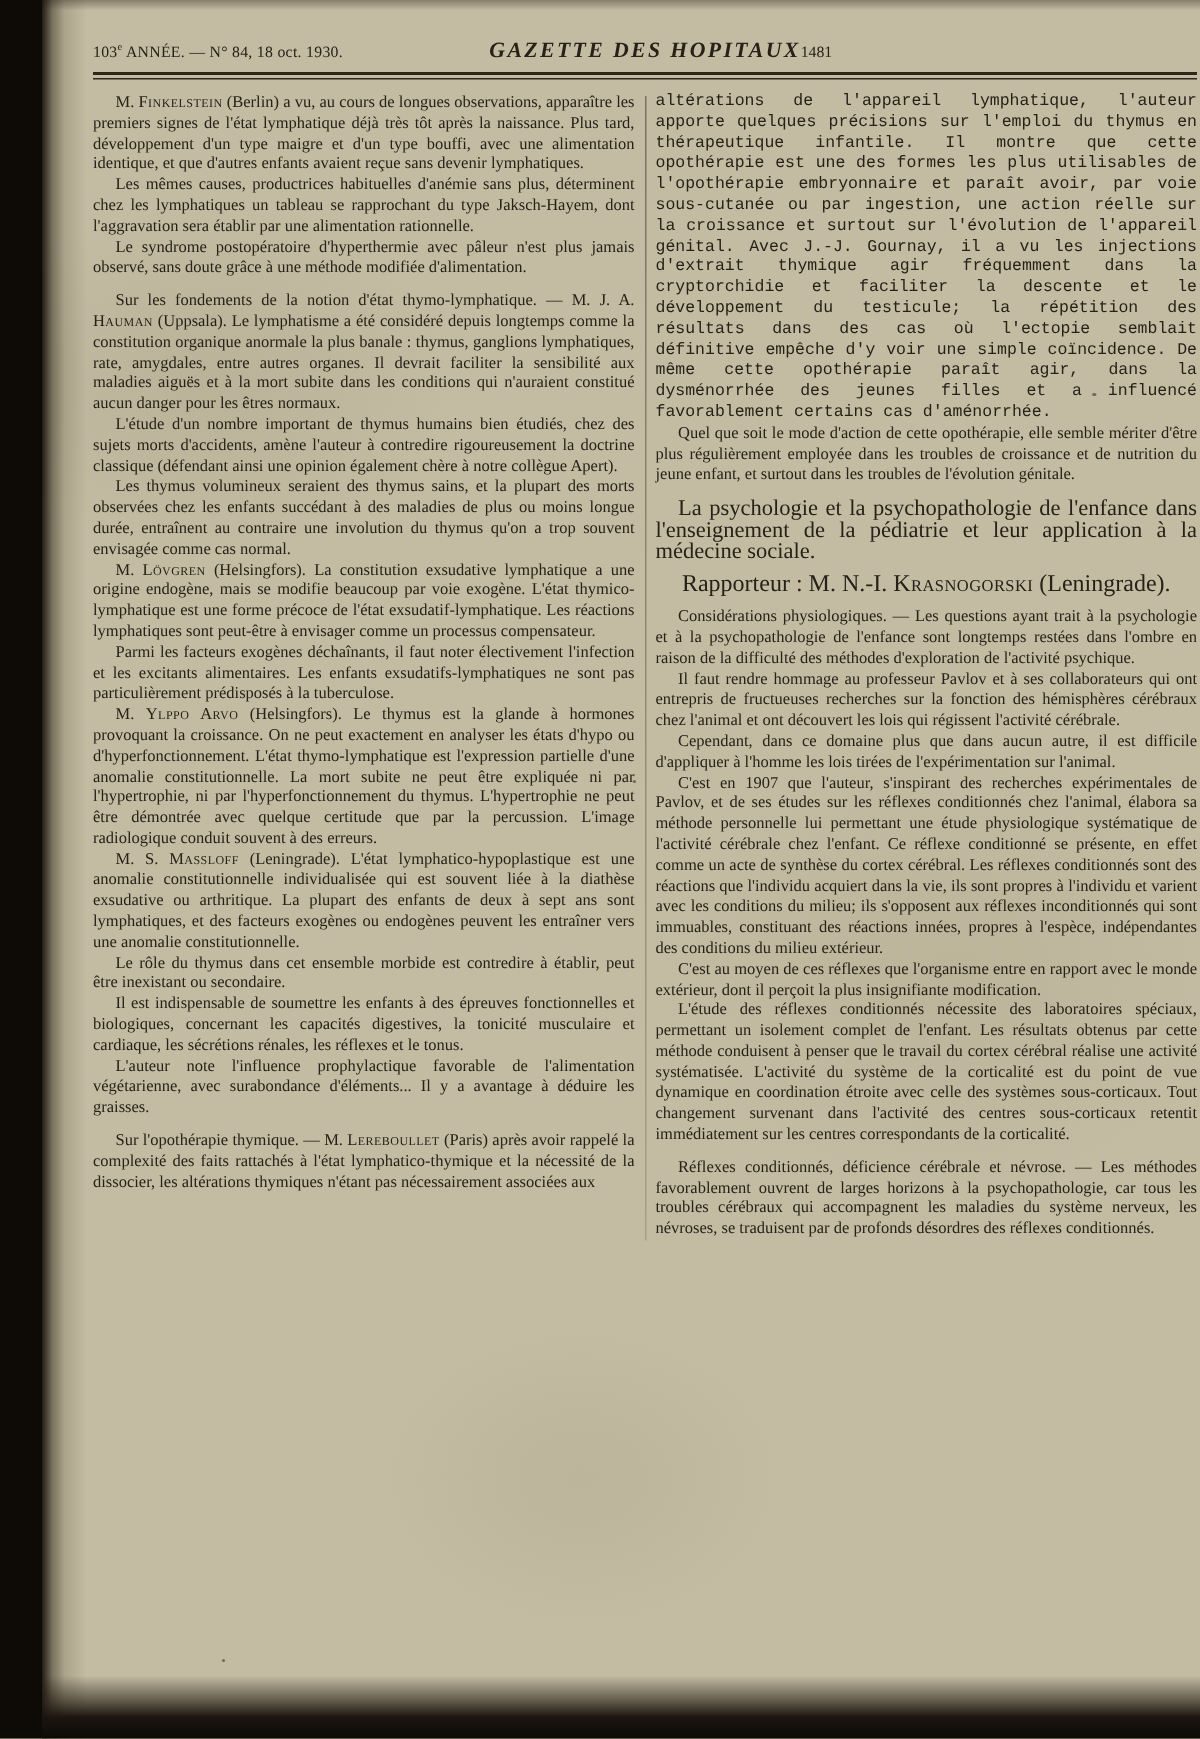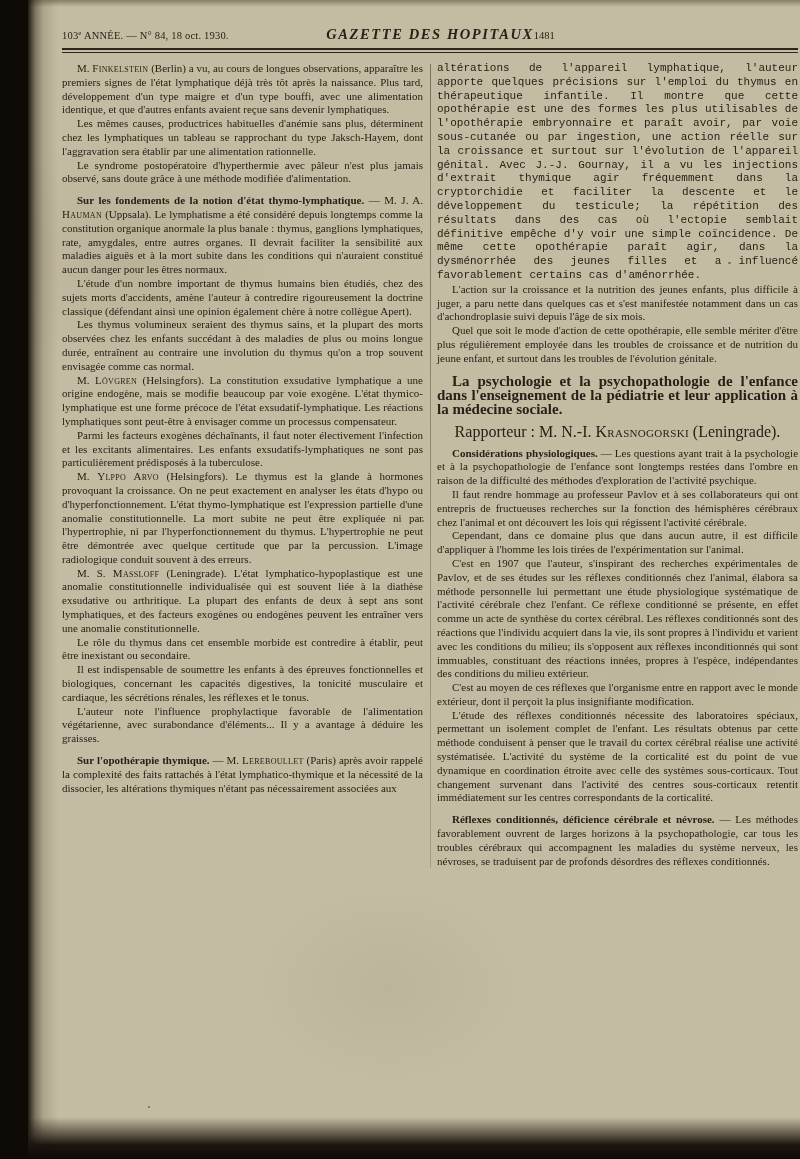--- a/index.html
+++ b/index.html
@@ -28,21 +28,21 @@
   .title{font-weight:bold;font-size:14.5px;letter-spacing:1.6px;white-space:nowrap;font-style:italic;}
   .pageno{flex:1;text-align:left;font-size:10.5px;}
   .rule{margin-top:5px;height:2px;border-top:2.2px solid #2c261d;border-bottom:1px solid #2c261d;}
   .columns{display:flex;margin-top:9px;align-items:flex-start;}
   .col{width:361px;font-size:11px;line-height:13.8px;text-align:justify;hyphens:auto;-webkit-hyphens:auto;}
   .divider{width:1px;align-self:stretch;margin:2px 6px 0 7px;
     background:linear-gradient(180deg, rgba(60,52,38,.55), rgba(60,52,38,.22));}
   .para{margin:0;text-indent:15px;}
   .no-indent{text-indent:0;font-family:Liberation Mono, monospace;}
   .space-before{margin-top:8px;}
-  .seg-bold{font-weight:bold;}
+  .seg-bold{font-weight:normal;}
   .seg-sc{font-variant:small-caps;letter-spacing:.3px;}
   .section-heading{font-size:15px;line-height:14.4px;}
   .byline{text-align:center;text-indent:0;font-size:16px;}
   .speck{position:absolute;background:rgba(42,34,22,.55);border-radius:50%;}
   #speck1{left:394px;top:520px;width:2px;height:2px;}
   #speck2{left:700px;top:262px;width:3px;height:2px;}
   #speck3{left:120px;top:1106px;width:2px;height:2px;}
 </style>
 </head>
 <body>
@@ -71,21 +71,20 @@
           <p class="para"><span>M. </span><span class="seg-sc">Ylppo Arvo</span><span> (Helsingfors). Le thymus est la glande à hormones provoquant la croissance. On ne peut exactement en analyser les états d'hypo ou d'hyperfonctionnement. L'état thymo-lymphatique est l'expression partielle d'une anomalie constitutionnelle. La mort subite ne peut être expliquée ni par l'hypertrophie, ni par l'hyperfonctionnement du thymus. L'hypertrophie ne peut être démontrée avec quelque certitude que par la percussion. L'image radiologique conduit souvent à des erreurs.</span></p>
           <p class="para"><span>M. S. </span><span class="seg-sc">Massloff</span><span> (Leningrade). L'état lymphatico-hypoplastique est une anomalie constitutionnelle individualisée qui est souvent liée à la diathèse exsudative ou arthritique. La plupart des enfants de deux à sept ans sont lymphatiques, et des facteurs exogènes ou endogènes peuvent les entraîner vers une anomalie constitutionnelle.</span></p>
           <p class="para"><span>Le rôle du thymus dans cet ensemble morbide est contredire à établir, peut être inexistant ou secondaire.</span></p>
           <p class="para"><span>Il est indispensable de soumettre les enfants à des épreuves fonctionnelles et biologiques, concernant les capacités digestives, la tonicité musculaire et cardiaque, les sécrétions rénales, les réflexes et le tonus.</span></p>
           <p class="para"><span>L'auteur note l'influence prophylactique favorable de l'alimentation végétarienne, avec surabondance d'éléments... Il y a avantage à déduire les graisses.</span></p>
           <p class="para space-before"><span class="seg-bold">Sur l'opothérapie thymique.</span><span> — M. </span><span class="seg-sc">Lereboullet</span><span> (Paris) après avoir rappelé la complexité des faits rattachés à l'état lymphatico-thymique et la nécessité de la dissocier, les altérations thymiques n'étant pas nécessairement associées aux</span></p>
         </div>
       <div class="divider"></div>
       <div class="col" id="col-right">
           <p class="para no-indent"><span>altérations de l'appareil lymphatique, l'auteur apporte quelques précisions sur l'emploi du thymus en thérapeutique infantile. Il montre que cette opothérapie est une des formes les plus utilisables de l'opothérapie embryonnaire et paraît avoir, par voie sous-cutanée ou par ingestion, une action réelle sur la croissance et surtout sur l'évolution de l'appareil génital. Avec J.-J. Gournay, il a vu les injections d'extrait thymique agir fréquemment dans la cryptorchidie et faciliter la descente et le développement du testicule; la répétition des résultats dans des cas où l'ectopie semblait définitive empêche d'y voir une simple coïncidence. De même cette opothérapie paraît agir, dans la dysménorrhée des jeunes filles et a influencé favorablement certains cas d'aménorrhée.</span></p>
-          <p class="para"><span>L'action sur la croissance et la nutrition des jeunes enfants, plus difficile à juger, a paru nette dans quelques cas et s'est manifestée notamment dans un cas d'achondroplasie suivi depuis l'âge de six mois.</span></p>
           <p class="para"><span>Quel que soit le mode d'action de cette opothérapie, elle semble mériter d'être plus régulièrement employée dans les troubles de croissance et de nutrition du jeune enfant, et surtout dans les troubles de l'évolution génitale.</span></p>
           <p class="para section-heading space-before"><span class="seg-bold">La psychologie et la psychopathologie de l'enfance dans l'enseignement de la pédiatrie et leur application à la médecine sociale.</span></p>
           <p class="para byline space-before"><span>Rapporteur : M. N.-I. </span><span class="seg-sc">Krasnogorski</span><span> (Leningrade).</span></p>
           <p class="para space-before"><span class="seg-bold">Considérations physiologiques.</span><span> — Les questions ayant trait à la psychologie et à la psychopathologie de l'enfance sont longtemps restées dans l'ombre en raison de la difficulté des méthodes d'exploration de l'activité psychique.</span></p>
           <p class="para"><span>Il faut rendre hommage au professeur Pavlov et à ses collaborateurs qui ont entrepris de fructueuses recherches sur la fonction des hémisphères cérébraux chez l'animal et ont découvert les lois qui régissent l'activité cérébrale.</span></p>
           <p class="para"><span>Cependant, dans ce domaine plus que dans aucun autre, il est difficile d'appliquer à l'homme les lois tirées de l'expérimentation sur l'animal.</span></p>
           <p class="para"><span>C'est en 1907 que l'auteur, s'inspirant des recherches expérimentales de Pavlov, et de ses études sur les réflexes conditionnés chez l'animal, élabora sa méthode personnelle lui permettant une étude physiologique systématique de l'activité cérébrale chez l'enfant. Ce réflexe conditionné se présente, en effet comme un acte de synthèse du cortex cérébral. Les réflexes conditionnés sont des réactions que l'individu acquiert dans la vie, ils sont propres à l'individu et varient avec les conditions du milieu; ils s'opposent aux réflexes inconditionnés qui sont immuables, constituant des réactions innées, propres à l'espèce, indépendantes des conditions du milieu extérieur.</span></p>
           <p class="para"><span>C'est au moyen de ces réflexes que l'organisme entre en rapport avec le monde extérieur, dont il perçoit la plus insignifiante modification.</span></p>
           <p class="para"><span>L'étude des réflexes conditionnés nécessite des laboratoires spéciaux, permettant un isolement complet de l'enfant. Les résultats obtenus par cette méthode conduisent à penser que le travail du cortex cérébral réalise une activité systématisée. L'activité du système de la corticalité est du point de vue dynamique en coordination étroite avec celle des systèmes sous-corticaux. Tout changement survenant dans l'activité des centres sous-corticaux retentit immédiatement sur les centres correspondants de la corticalité.</span></p>
           <p class="para space-before"><span class="seg-bold">Réflexes conditionnés, déficience cérébrale et névrose.</span><span> — Les méthodes favorablement ouvrent de larges horizons à la psychopathologie, car tous les troubles cérébraux qui accompagnent les maladies du système nerveux, les névroses, se traduisent par de profonds désordres des réflexes conditionnés.</span></p>

